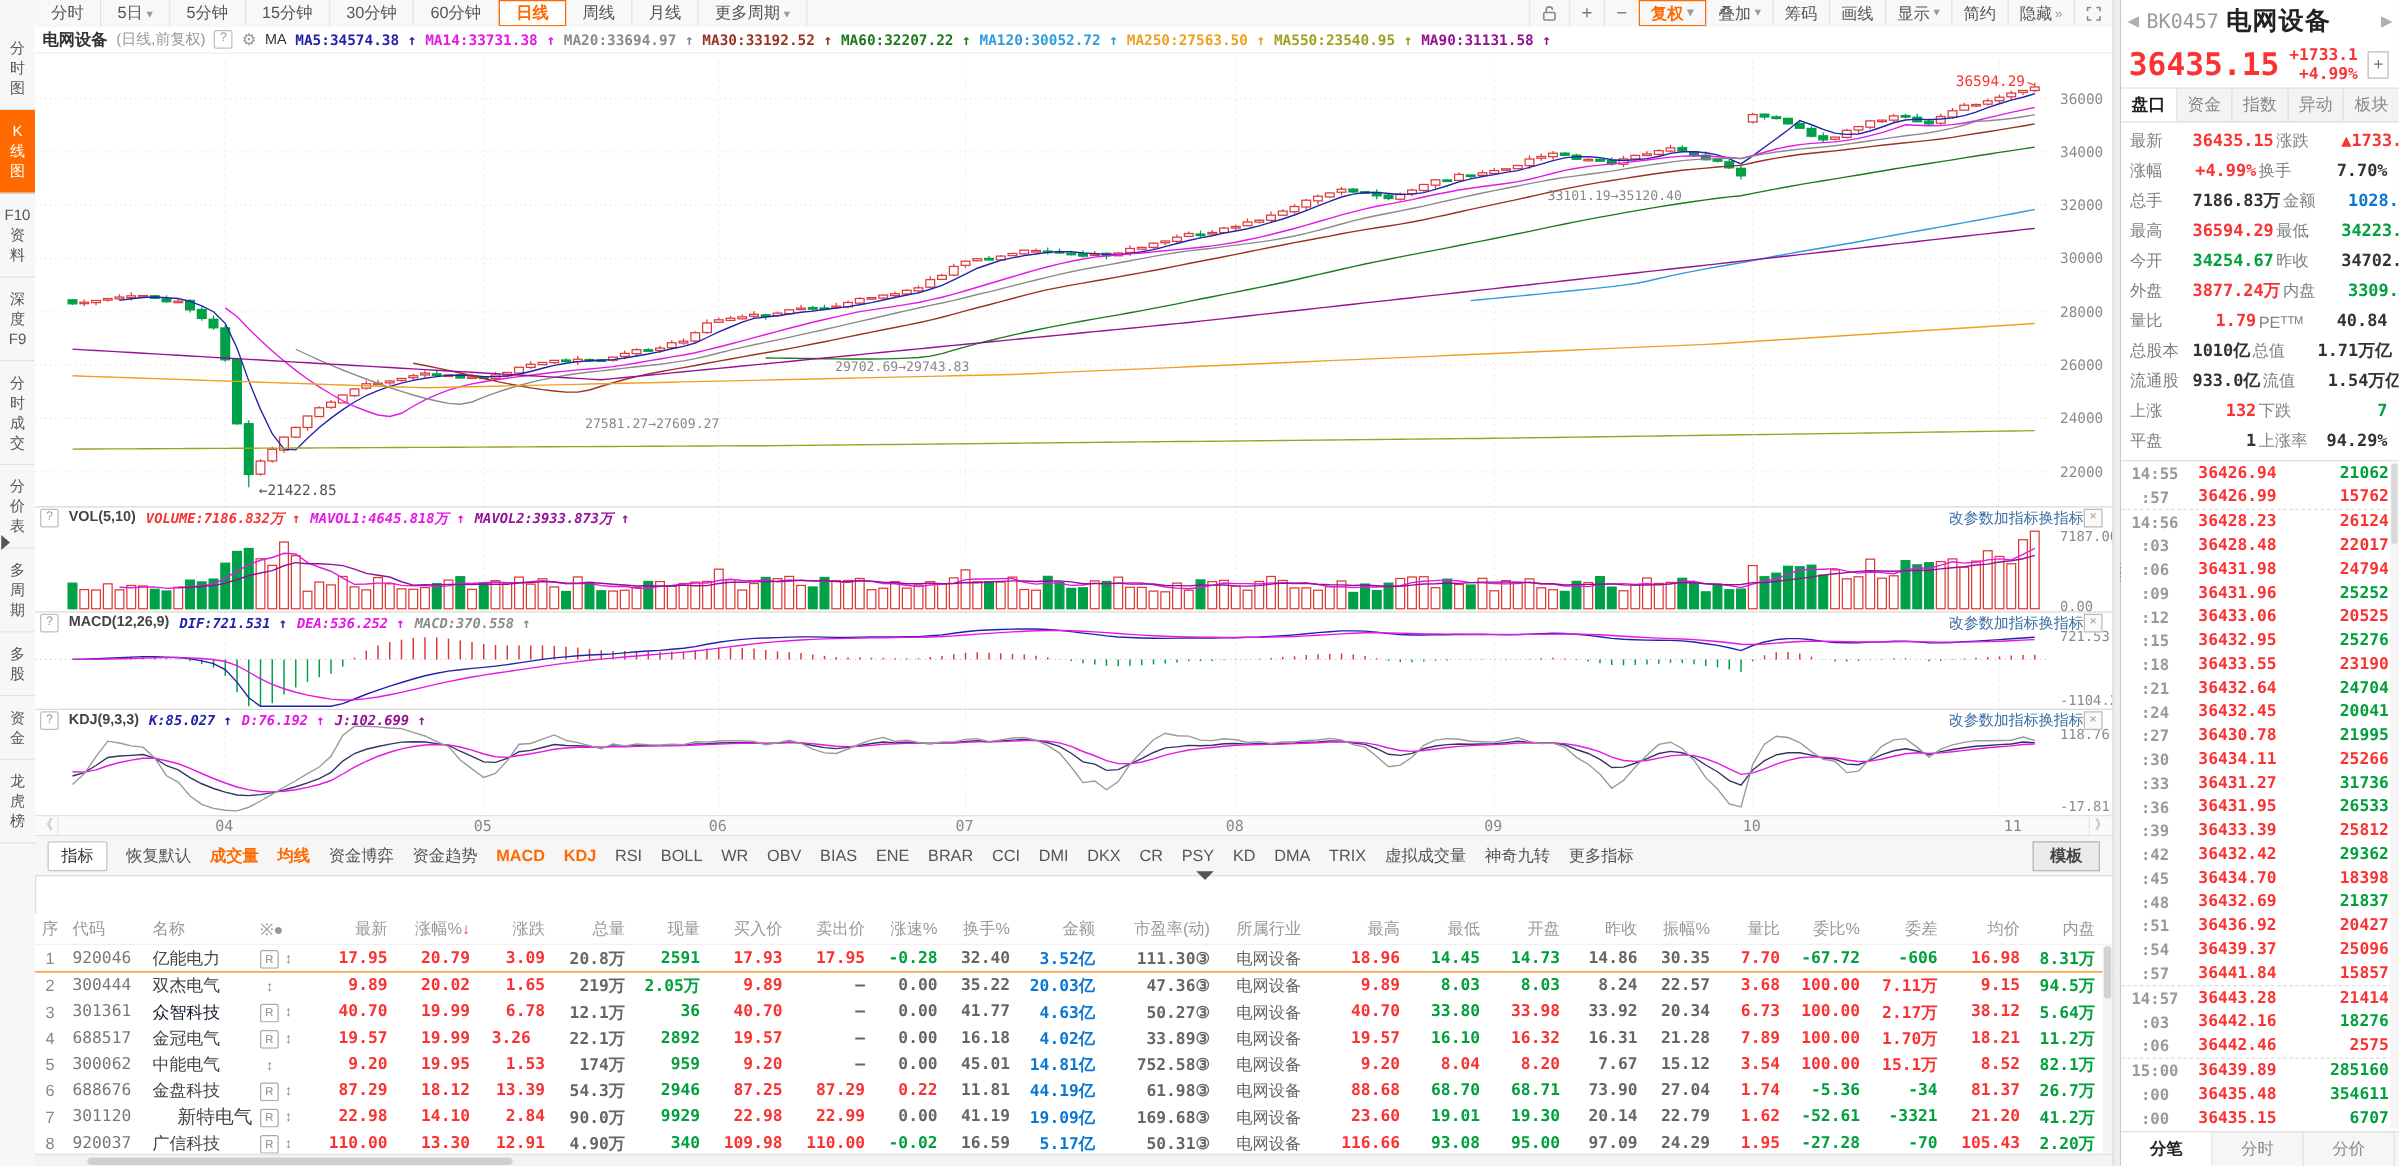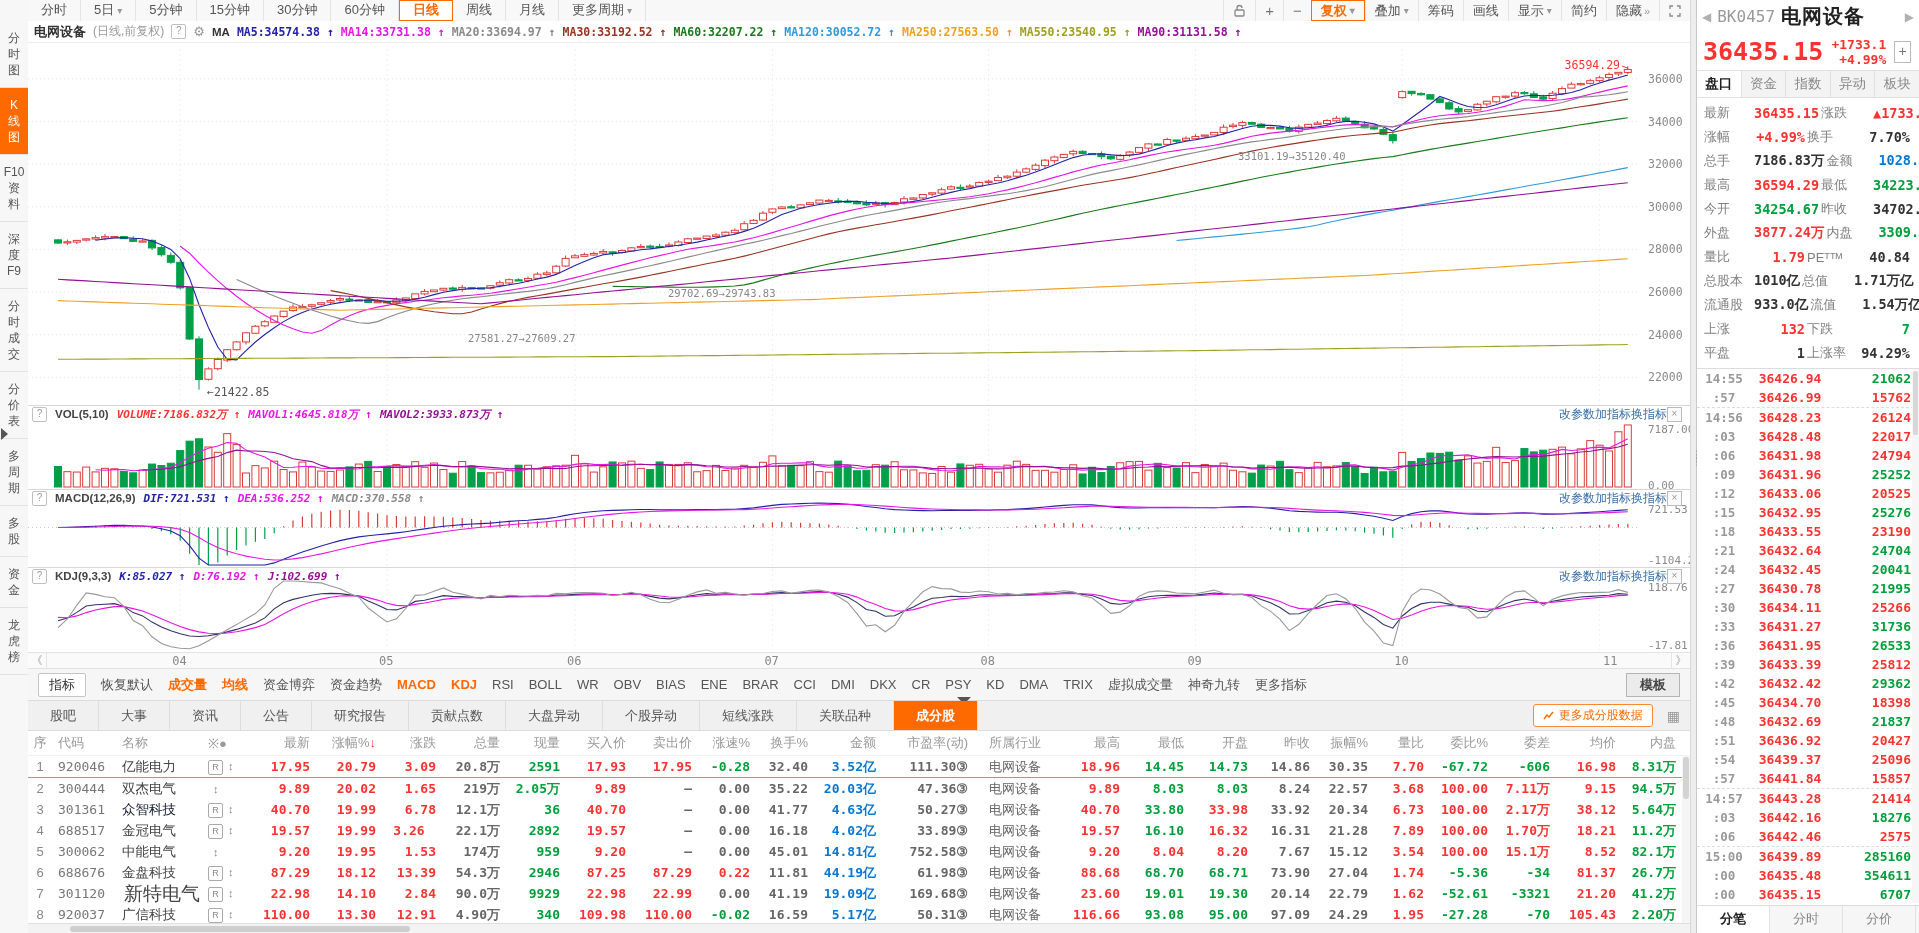--- a/index.html
+++ b/index.html
@@ -154,21 +154,21 @@
           </svg>
         </div>
       </div>
     </div>
 
   <div id="mabar">
       <span class="title">电网设备</span>
       <span class="sub">(日线,前复权)</span>
       <span class="qbox">?</span>
       <span class="gear">⚙</span>
-      <span style="font-weight: bold; font-size: 11.5px;">MA</span>
+      <span style="font-weight: normal; font-size: 11.5px;">MA</span>
       <span class="maitem" style="color: rgb(34, 34, 170);">MA5:34574.38 ↑</span>
       <span class="maitem" style="color: rgb(230, 22, 230);">MA14:33731.38 ↑</span>
       <span class="maitem" style="color: rgb(138, 138, 138);">MA20:33694.97 ↑</span>
       <span class="maitem" style="color: rgb(153, 51, 34);">MA30:33192.52 ↑</span>
       <span class="maitem" style="color: rgb(26, 122, 26);">MA60:32207.22 ↑</span>
       <span class="maitem" style="color: rgb(47, 155, 220);">MA120:30052.72 ↑</span>
       <span class="maitem" style="color: rgb(240, 160, 32);">MA250:27563.50 ↑</span>
       <span class="maitem" style="color: rgb(160, 160, 32);">MA550:23540.95 ↑</span>
       <span class="maitem" style="color: rgb(149, 16, 149);">MA90:31131.58 ↑</span>
     </div>
@@ -983,40 +983,20 @@
       <span class="ind">KD</span>
       <span class="ind">DMA</span>
       <span class="ind">TRIX</span>
       <span class="ind">虚拟成交量</span>
       <span class="ind">神奇九转</span>
       <span class="ind">更多指标</span>
       <div class="tplbtn">模板</div>
     </div>
   <div id="indcollapse"></div>
 
-  <div id="newsbar">
-      <div class="ntab">股吧</div>
-      <div class="ntab">大事</div>
-      <div class="ntab">资讯</div>
-      <div class="ntab">公告</div>
-      <div class="ntab">研究报告</div>
-      <div class="ntab">贡献点数</div>
-      <div class="ntab">大盘异动</div>
-      <div class="ntab">个股异动</div>
-      <div class="ntab">短线涨跌</div>
-      <div class="ntab">关联品种</div>
-      <div class="ntab active">成分股</div>
-      <div id="morebtn">
-        <svg width="12" height="10" viewBox="0 0 12 10">
-          <path d="M1 8l3-4 2 2 4-5" fill="none" stroke="#ff6a00" stroke-width="1.4"></path>
-        </svg>
-        <span>更多成分股数据</span>
-      </div>
-      <div id="gridicon">▦</div>
-    </div>
 
   <div id="stable">
 
   <div class="thead">
         <span class="tc plain" style="width: 30px; text-align: center;">序</span>
         <span class="tc plain" style="width: 64px; text-align: left;">代码</span>
         <span class="tc plain" style="width: 86px; text-align: left;">名称</span>
         <span class="tc plain" style="width: 44px; text-align: left;">※●</span>
         <span class="tc plain" style="width: 64px; text-align: right;">最新</span>
         <span class="tc plain" style="width: 66px; text-align: right;">涨幅%<span style="color: rgb(250, 50, 50);">↓</span></span>
@@ -1205,21 +1185,21 @@
         <span class="tc c-k" style="width: 58px; text-align: right;">27.04</span>
         <span class="tc c-r" style="width: 56px; text-align: right;">1.74</span>
         <span class="tc c-g" style="width: 64px; text-align: right;">-5.36</span>
         <span class="tc c-g" style="width: 62px; text-align: right;">-34</span>
         <span class="tc c-r" style="width: 66px; text-align: right;">81.37</span>
         <span class="tc c-g" style="width: 60px; text-align: right;">26.7万</span>
       </div>
       <div class="trow">
         <span class="tc plain" style="width: 30px; text-align: center; color: rgb(136, 136, 136);">7</span>
         <span class="tc" style="width: 64px; text-align: left; color: rgb(119, 119, 119); font-weight: normal;">301120</span>
-        <span class="tc plain" style="width: 86px; text-align: center; color: rgb(68, 68, 68); font-size: 19px;">新特电气</span>
+        <span class="tc plain" style="width: 86px; text-align: right; color: rgb(68, 68, 68); font-size: 15px;">新特电气</span>
         <span class="tc plain" style="width: 44px; text-align: left;"><span class="rbadge">R</span><span class="updown">↕</span></span>
         <span class="tc c-r" style="width: 64px; text-align: right;">22.98</span>
         <span class="tc c-r" style="width: 66px; text-align: right;">14.10</span>
         <span class="tc c-r" style="width: 60px; text-align: right;">2.84</span>
         <span class="tc c-k" style="width: 64px; text-align: right;">90.0万</span>
         <span class="tc c-g" style="width: 60px; text-align: right;">9929</span>
         <span class="tc c-r" style="width: 66px; text-align: right;">22.98</span>
         <span class="tc c-r" style="width: 66px; text-align: right;">22.99</span>
         <span class="tc c-k" style="width: 58px; text-align: right;">0.00</span>
         <span class="tc c-k" style="width: 58px; text-align: right;">41.19</span>

